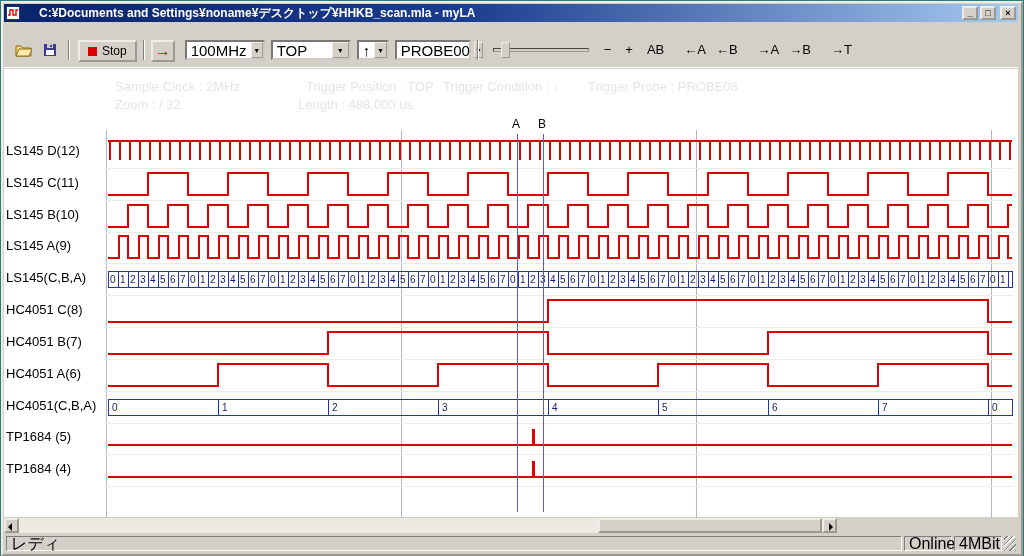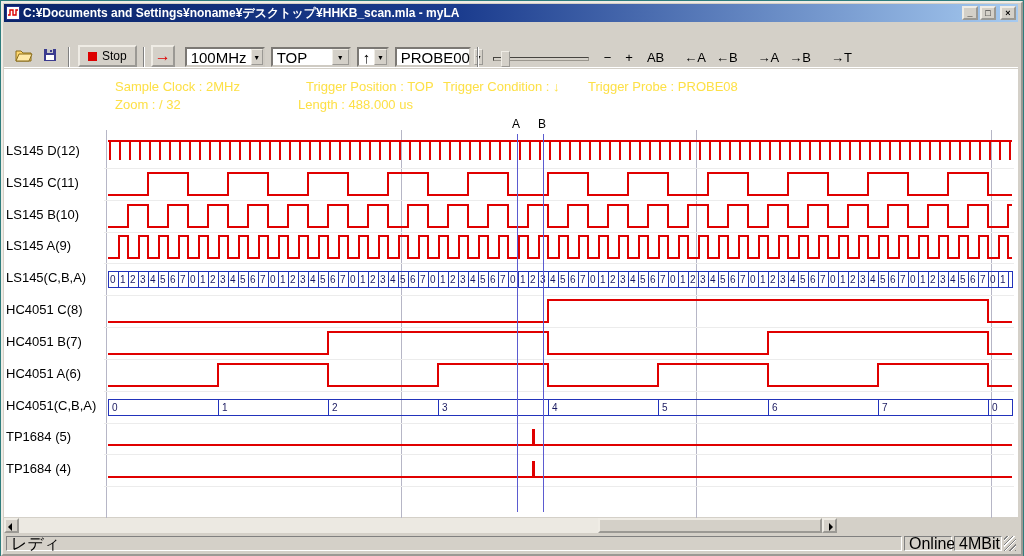--- a/index.html
+++ b/index.html
@@ -3,35 +3,35 @@
 <meta charset="utf-8">
 <style>
   html,body{margin:0;padding:0;}
   #screen{position:relative;width:1024px;height:556px;background:#2e7d7d;
     font-family:"Liberation Sans",sans-serif;overflow:hidden;}
   #window-bg{position:absolute;left:1px;top:1px;width:1018px;height:551px;
     background:#d4d0c8;border:2px outset #efece5;}
   
   .titlebar{position:absolute;left:4px;top:4px;width:1014px;height:18px;
     background:linear-gradient(90deg,#0a246a,#1b3c8e 45%,#a6caf0);
-    display:flex;align-items:center;padding-left:2px;box-sizing:border-box;}
+    display:flex;align-items:center;padding-left:2px;box-sizing:border-box;gap:16px;}
   .app-icon{width:14px;height:14px;display:inline-block;margin-right:3px;}
   .title-text{color:#fff;font-size:12px;font-weight:bold;white-space:nowrap;flex:1;}
   .win-buttons{display:flex;gap:2px;margin-right:2px;}
   .winbtn{width:16px;height:14px;background:#d4d0c8;border:2px outset #efece5;
     font-size:9px;font-weight:bold;line-height:8px;padding:0;text-align:center;
     font-family:"Liberation Sans",sans-serif;}
   .winbtn.close{margin-left:2px;}
   
   .menubar{position:absolute;left:4px;top:22px;width:1014px;height:18px;
     display:flex;align-items:center;font-size:13px;}
   .menu-item{padding:1px 7px;}
   
   .toolbar{position:absolute;left:4px;top:40px;width:1014px;height:28px;
-    display:flex;align-items:flex-end;padding-left:8px;box-sizing:border-box;
+    display:flex;align-items:flex-start;padding-left:8px;box-sizing:border-box;
     border-bottom:1px solid #fff;}
   .tbtn{width:24px;height:22px;background:#d4d0c8;border:1px solid #d4d0c8;
     display:flex;align-items:center;justify-content:center;padding:0;}
   .tsep{width:0;height:20px;border-left:1px solid #808080;border-right:1px solid #fff;margin:0 6px;}
   .stop-btn{height:22px;background:#d4d0c8;border:2px outset #efece5;display:flex;
     align-items:center;padding:0 8px;font-size:12px;margin-left:2px;
     font-family:"Liberation Sans",sans-serif;}
   .stop-square{width:9px;height:9px;background:#dd0000;display:inline-block;margin-right:5px;}
   .run-arrow{color:#dd0000;font-size:16px;font-weight:bold;line-height:16px;}
   .combo{background:#fff;border:2px inset #cfcbc3;display:flex;align-items:center;
@@ -40,21 +40,21 @@
   .combo-arrow{width:15px;align-self:stretch;background:#d4d0c8;border:1px outset #efece5;
     font-size:7px;display:flex;align-items:center;justify-content:center;color:#000;}
   .slider{position:relative;width:96px;height:18px;margin-left:8px;}
   .slider-groove{position:absolute;left:0;right:0;top:8px;height:2px;border:1px inset #9a968e;}
   .slider-thumb{position:absolute;left:8px;top:2px;width:7px;height:14px;
     background:#d4d0c8;border:1px outset #efece5;}
   .flatbtn{background:transparent;border:none;font-size:13px;padding:2px 3px;
     font-family:"Liberation Sans",sans-serif;color:#000;}
   
   .content{position:absolute;left:4px;top:69px;width:1014px;height:448px;background:#fff;}
-  .info-text{position:absolute;font-size:13px;color:#fde047;white-space:nowrap;}
+  .info-text{position:absolute;font-size:13px;color:#e5e5e5;white-space:nowrap;}
   .timebase{position:absolute;left:84px;top:111px;font-size:13px;color:#ffffff;}
   .ch-label{position:absolute;left:6px;font-size:13px;color:#000;white-space:nowrap;height:16px;}
   .marker-label{position:absolute;top:117px;font-size:12px;color:#000;}
   #wave-svg{position:absolute;left:0;top:130px;}
   
   .hscroll{position:absolute;left:4px;top:518px;width:833px;height:15px;background:#ece9e2;}
   .sb-btn{position:absolute;top:0;width:15px;height:15px;background:#d4d0c8;
     border:2px outset #efece5;box-sizing:border-box;}
   .sb-btn .tri{position:absolute;top:3px;width:0;height:0;border:4px solid transparent;}
   .sb-btn.left .tri{left:2px;border-right-color:#000;border-left-width:0;}

